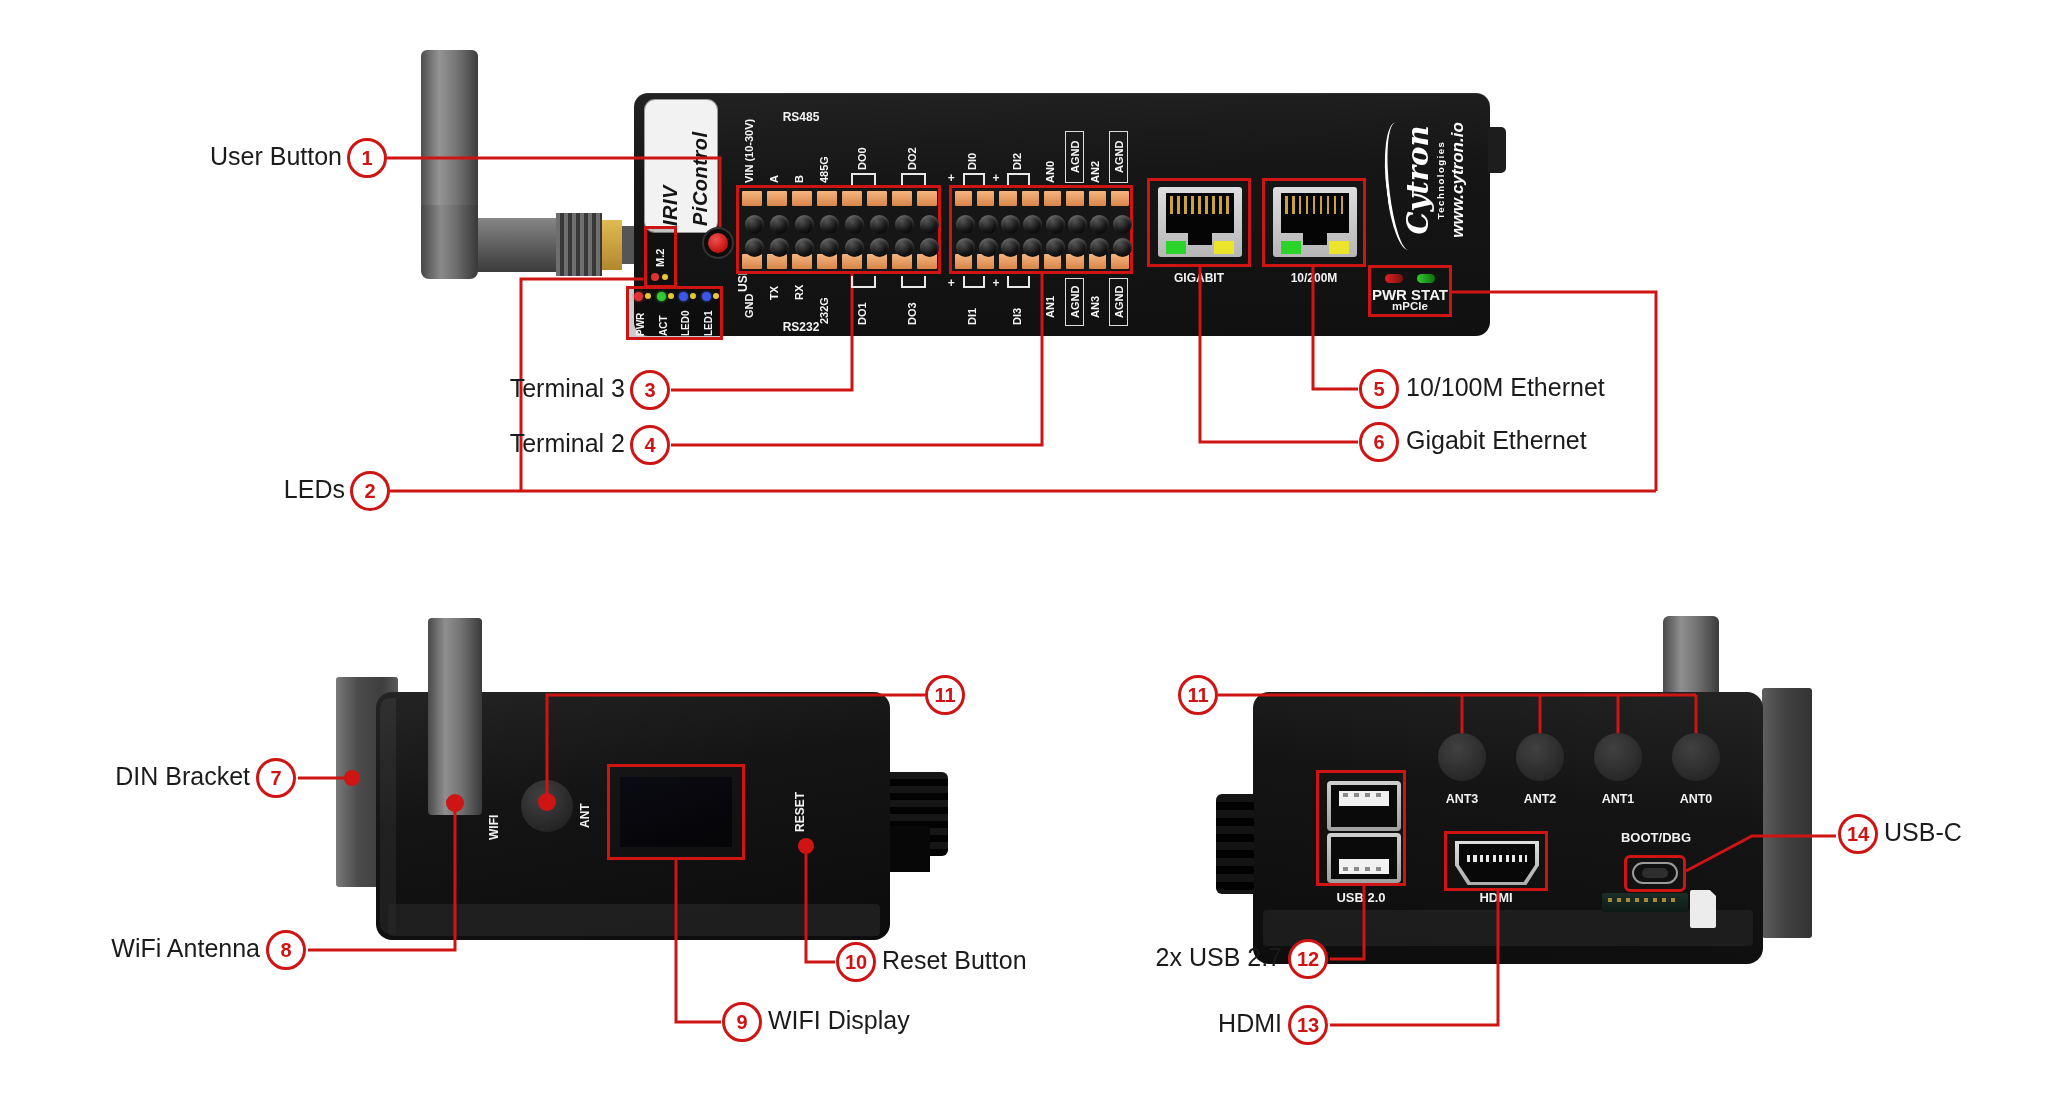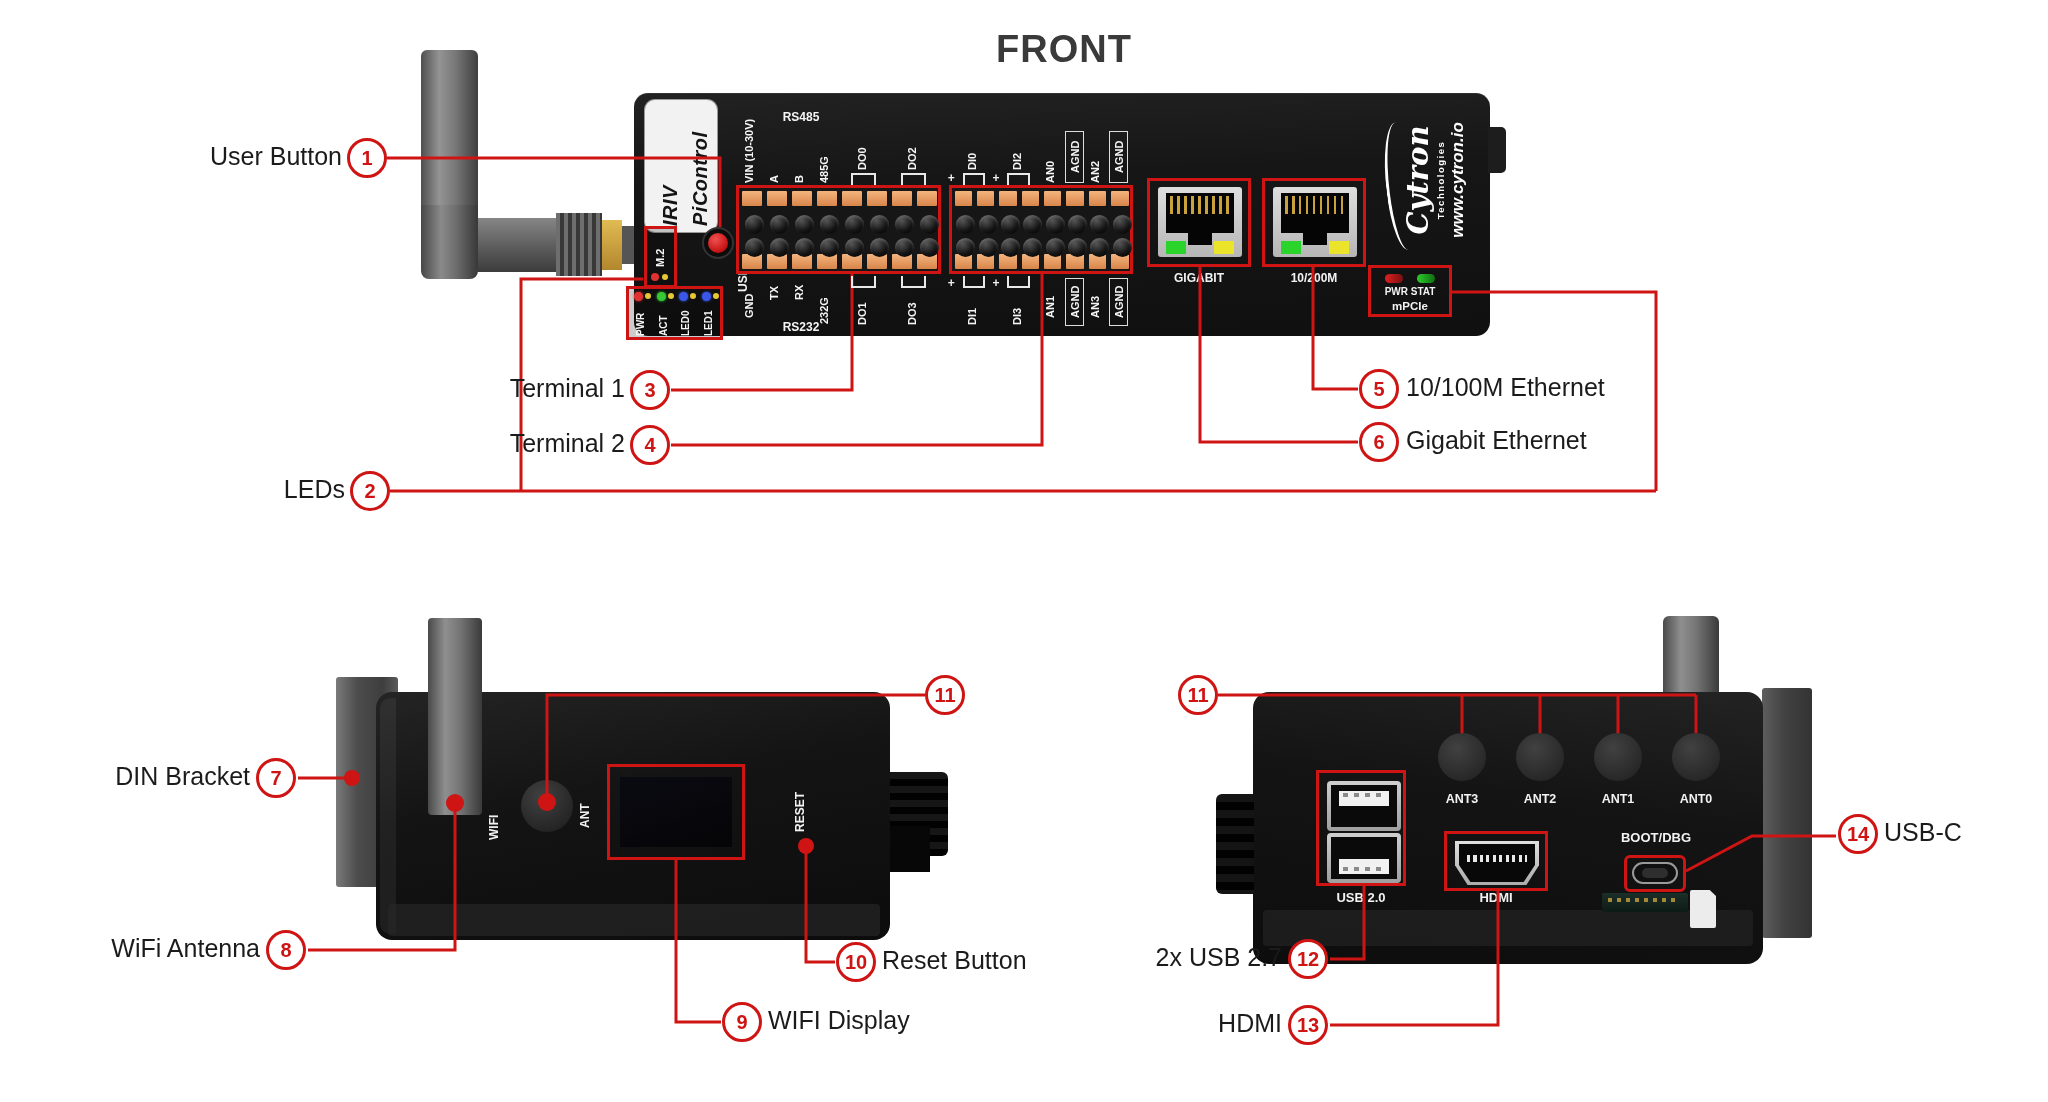--- a/index.html
+++ b/index.html
@@ -11,21 +11,20 @@
   .title{font-weight:800;font-size:38px;color:#3a3a3a;text-align:center;letter-spacing:1px;}
   .devlabel{color:#f2f2f2;font-weight:bold;}
   .redbox{border:3px solid #cf1414;}
   svg{display:block;}
 </style>
 </head>
 <body>
 
 <div id="stage">
 
-  <div class="abs title" style="left:934px;top:28px;width:260px;">FRONT</div>
 
   <div class="abs" style="left:421px;top:50px;width:57px;height:163px;border-radius:6px 6px 0 0;background:linear-gradient(90deg,#4f4f4f,#949494 32%,#787878 60%,#3e3e3e);"></div>
   <div class="abs" style="left:421px;top:205px;width:57px;height:74px;border-radius:0 0 8px 8px;background:linear-gradient(90deg,#474747,#8a8a8a 35%,#6f6f6f 60%,#383838);"></div>
   <div class="abs" style="left:478px;top:218px;width:82px;height:54px;background:linear-gradient(#868686,#5c5c5c 55%,#3c3c3c);"></div>
   <div class="abs" style="left:556px;top:213px;width:46px;height:63px;background:repeating-linear-gradient(90deg,#6e6e6e 0 4px,#383838 4px 8px);"></div>
   <div class="abs" style="left:602px;top:220px;width:20px;height:50px;background:linear-gradient(#e0bb52,#b3872e);"></div>
   <div class="abs" style="left:622px;top:226px;width:14px;height:38px;background:#555;"></div>
 
   <div class="abs" style="left:634px;top:93px;width:856px;height:243px;border-radius:14px;background:linear-gradient(178deg,#222 0%,#161616 35%,#101010 100%);box-shadow:inset 0 1px 0 rgba(255,255,255,.08);"></div>
   <div class="abs" style="left:1488px;top:127px;width:18px;height:46px;border-radius:0 5px 5px 0;background:#1d1d1d;"></div>
@@ -55,21 +54,21 @@
     <div class="abs" style="left:20px;top:15px;width:60px;height:18px;background:repeating-linear-gradient(90deg,#c9a23c 0 2.5px,transparent 2.5px 7px);"></div>
     <div class="abs" style="left:38px;top:48px;width:24px;height:16px;background:#050505;"></div>
     <div class="abs" style="left:16px;top:60px;width:20px;height:13px;background:#2bd42b;"></div>
     <div class="abs" style="left:64px;top:60px;width:20px;height:13px;background:#ece32b;"></div>
   </div>
   <div class="abs devlabel" style="left:1262px;top:271px;width:104px;text-align:center;font-size:12px;">10/200M</div>
 
   <div class="abs redbox" style="left:1368px;top:265px;width:84px;height:52px;">
     <div class="abs" style="left:14px;top:6px;width:18px;height:9px;border-radius:5px;background:linear-gradient(90deg,#e02020,#7a1010);"></div>
     <div class="abs" style="left:46px;top:6px;width:18px;height:9px;border-radius:5px;background:linear-gradient(90deg,#2ecc2e,#0e6e0e);"></div>
-    <div class="abs devlabel" style="left:0;top:18px;width:78px;text-align:center;font-size:10px;">PWR STAT</div>
+    <div class="abs devlabel" style="left:0;top:18px;width:78px;text-align:center;font-size:15px;">PWR STAT</div>
     <div class="abs devlabel" style="left:0;top:32px;width:78px;text-align:center;font-size:11.5px;">mPCIe</div>
   </div>
 
   <div class="abs" style="left:1386px;top:92px;width:96px;height:176px;">
     <div class="abs" style="left:-40px;top:40px;width:176px;height:96px;transform:rotate(-90deg);display:flex;flex-direction:column;align-items:center;justify-content:center;">
       <div class="abs" style="left:18px;top:0px;width:128px;height:32px;border-top:3.5px solid #fff;border-radius:50% 60% 0 0;transform:rotate(-7deg);"></div>
       <div style="font-family:'DejaVu Serif',serif;font-style:italic;font-weight:bold;font-size:29px;color:#fff;">Cytron</div>
       <div style="font-size:9.5px;color:#fff;letter-spacing:1.5px;font-weight:bold;">Technologies</div>
       <div style="font-style:italic;font-weight:bold;font-size:17px;color:#fff;margin-top:2px;">www.cytron.io</div>
     </div>
@@ -300,21 +299,21 @@
     <div class="abs" style="left: 1508px; top: 792px; width: 64px; text-align: center; font: bold 12.5px &quot;Liberation Sans&quot;, sans-serif; color: rgb(242, 242, 242);">ANT2</div>
     <div class="abs" style="left: 1594px; top: 733px; width: 48px; height: 48px; border-radius: 50%; background: radial-gradient(circle at 40% 32%, rgb(65, 65, 65), rgb(38, 38, 38) 78%);"></div>
     <div class="abs" style="left: 1586px; top: 792px; width: 64px; text-align: center; font: bold 12.5px &quot;Liberation Sans&quot;, sans-serif; color: rgb(242, 242, 242);">ANT1</div>
     <div class="abs" style="left: 1672px; top: 733px; width: 48px; height: 48px; border-radius: 50%; background: radial-gradient(circle at 40% 32%, rgb(65, 65, 65), rgb(38, 38, 38) 78%);"></div>
     <div class="abs" style="left: 1664px; top: 792px; width: 64px; text-align: center; font: bold 12.5px &quot;Liberation Sans&quot;, sans-serif; color: rgb(242, 242, 242);">ANT0</div>
     <div class="abs" style="left: 347px; top: 138px; width: 40px; height: 40px; border: 3px solid rgb(207, 20, 20); border-radius: 50%; background: rgb(255, 255, 255); display: flex; align-items: center; justify-content: center; font: bold 20px &quot;Liberation Sans&quot;, sans-serif; color: rgb(207, 20, 20);">1</div>
     <div class="abs" style="font: 25px / 1.16 &quot;Liberation Sans&quot;, sans-serif; color: rgb(27, 27, 27); white-space: pre-line; right: 1706px; top: 142px; text-align: right;">User Button</div>
     <div class="abs" style="left: 350px; top: 471px; width: 40px; height: 40px; border: 3px solid rgb(207, 20, 20); border-radius: 50%; background: rgb(255, 255, 255); display: flex; align-items: center; justify-content: center; font: bold 20px &quot;Liberation Sans&quot;, sans-serif; color: rgb(207, 20, 20);">2</div>
     <div class="abs" style="font: 25px / 1.16 &quot;Liberation Sans&quot;, sans-serif; color: rgb(27, 27, 27); white-space: pre-line; right: 1703px; top: 475px; text-align: right;">LEDs</div>
     <div class="abs" style="left: 630px; top: 370px; width: 40px; height: 40px; border: 3px solid rgb(207, 20, 20); border-radius: 50%; background: rgb(255, 255, 255); display: flex; align-items: center; justify-content: center; font: bold 20px &quot;Liberation Sans&quot;, sans-serif; color: rgb(207, 20, 20);">3</div>
-    <div class="abs" style="font: 25px / 1.16 &quot;Liberation Sans&quot;, sans-serif; color: rgb(27, 27, 27); white-space: pre-line; right: 1423px; top: 374px; text-align: right;">Terminal 1</div>
+    <div class="abs" style="font: 25px / 1.16 &quot;Liberation Sans&quot;, sans-serif; color: rgb(27, 27, 27); white-space: pre-line; right: 1423px; top: 374px; text-align: right;">Terminal 3</div>
     <div class="abs" style="left: 630px; top: 425px; width: 40px; height: 40px; border: 3px solid rgb(207, 20, 20); border-radius: 50%; background: rgb(255, 255, 255); display: flex; align-items: center; justify-content: center; font: bold 20px &quot;Liberation Sans&quot;, sans-serif; color: rgb(207, 20, 20);">4</div>
     <div class="abs" style="font: 25px / 1.16 &quot;Liberation Sans&quot;, sans-serif; color: rgb(27, 27, 27); white-space: pre-line; right: 1423px; top: 429px; text-align: right;">Terminal 2</div>
     <div class="abs" style="left: 1359px; top: 369px; width: 40px; height: 40px; border: 3px solid rgb(207, 20, 20); border-radius: 50%; background: rgb(255, 255, 255); display: flex; align-items: center; justify-content: center; font: bold 20px &quot;Liberation Sans&quot;, sans-serif; color: rgb(207, 20, 20);">5</div>
     <div class="abs" style="font: 25px / 1.16 &quot;Liberation Sans&quot;, sans-serif; color: rgb(27, 27, 27); white-space: pre-line; left: 1406px; top: 373px;">10/100M Ethernet</div>
     <div class="abs" style="left: 1359px; top: 422px; width: 40px; height: 40px; border: 3px solid rgb(207, 20, 20); border-radius: 50%; background: rgb(255, 255, 255); display: flex; align-items: center; justify-content: center; font: bold 20px &quot;Liberation Sans&quot;, sans-serif; color: rgb(207, 20, 20);">6</div>
     <div class="abs" style="font: 25px / 1.16 &quot;Liberation Sans&quot;, sans-serif; color: rgb(27, 27, 27); white-space: pre-line; left: 1406px; top: 426px;">Gigabit Ethernet</div>
     <div class="abs" style="left: 256px; top: 758px; width: 40px; height: 40px; border: 3px solid rgb(207, 20, 20); border-radius: 50%; background: rgb(255, 255, 255); display: flex; align-items: center; justify-content: center; font: bold 20px &quot;Liberation Sans&quot;, sans-serif; color: rgb(207, 20, 20);">7</div>
     <div class="abs" style="font: 25px / 1.16 &quot;Liberation Sans&quot;, sans-serif; color: rgb(27, 27, 27); white-space: pre-line; right: 1798px; top: 762px; text-align: right;">DIN Bracket</div>
     <div class="abs" style="left: 266px; top: 930px; width: 40px; height: 40px; border: 3px solid rgb(207, 20, 20); border-radius: 50%; background: rgb(255, 255, 255); display: flex; align-items: center; justify-content: center; font: bold 20px &quot;Liberation Sans&quot;, sans-serif; color: rgb(207, 20, 20);">8</div>
     <div class="abs" style="font: 25px / 1.16 &quot;Liberation Sans&quot;, sans-serif; color: rgb(27, 27, 27); white-space: pre-line; right: 1788px; top: 934px; text-align: right;">WiFi Antenna</div>

